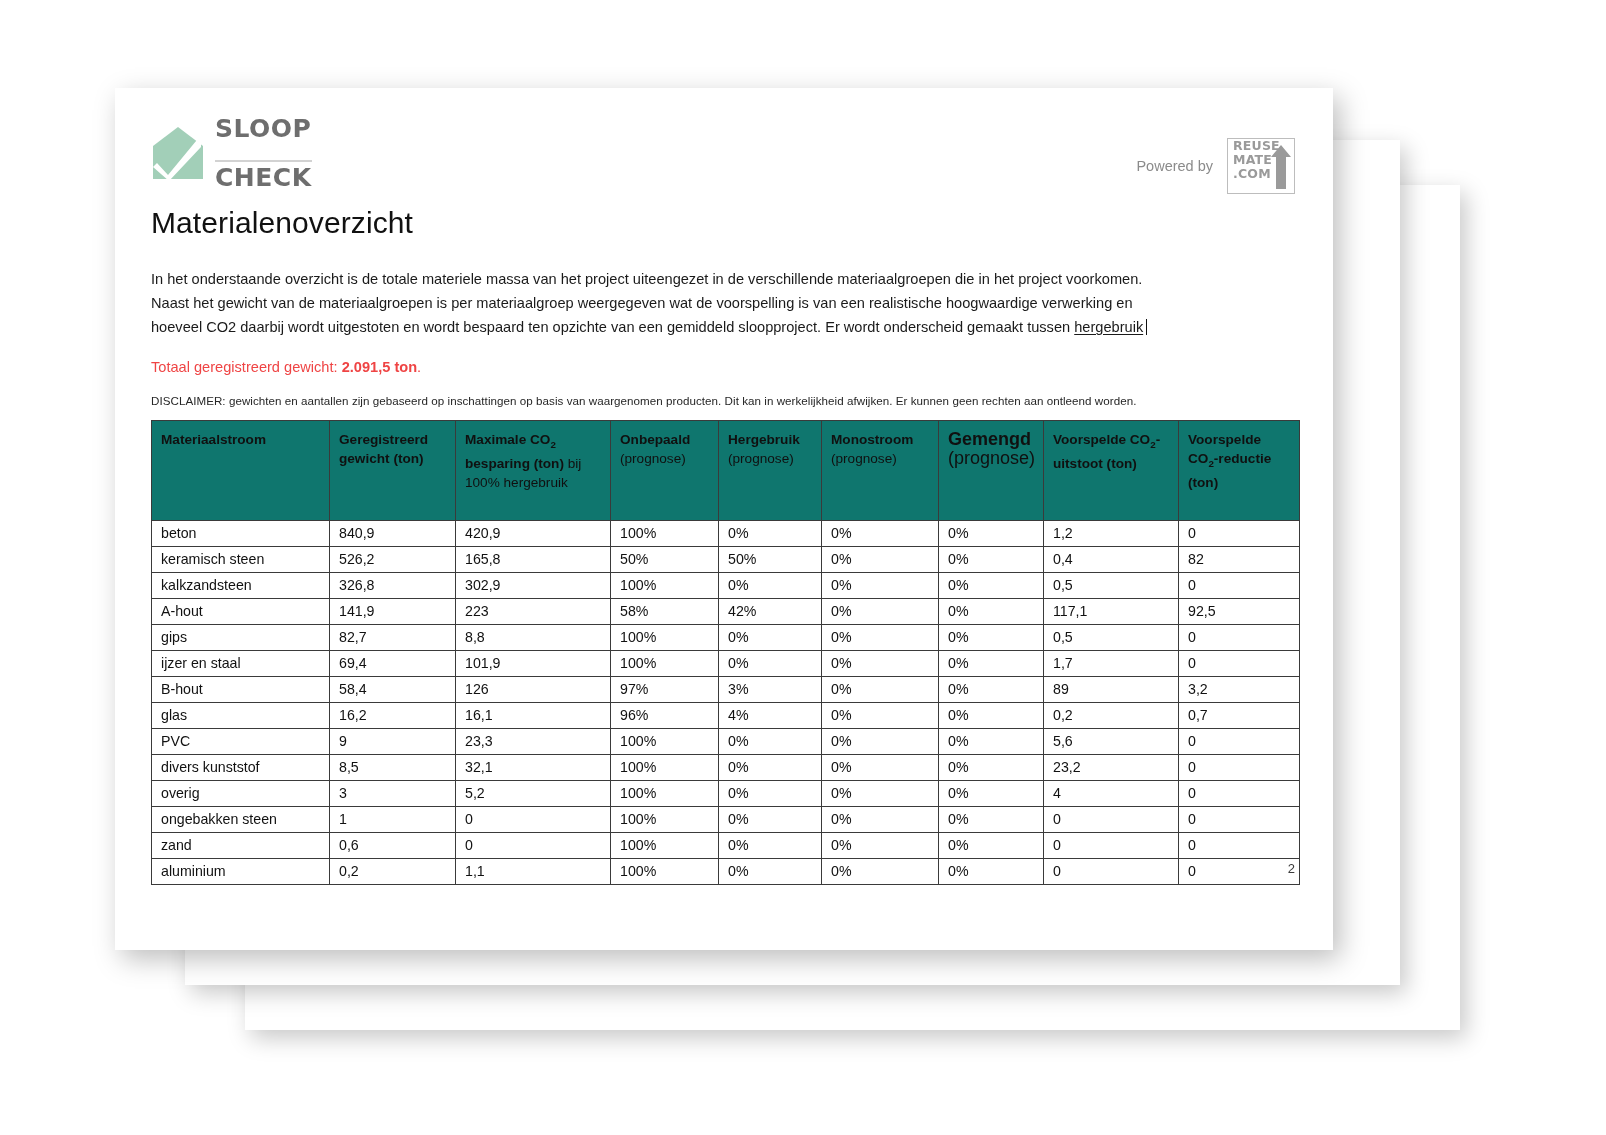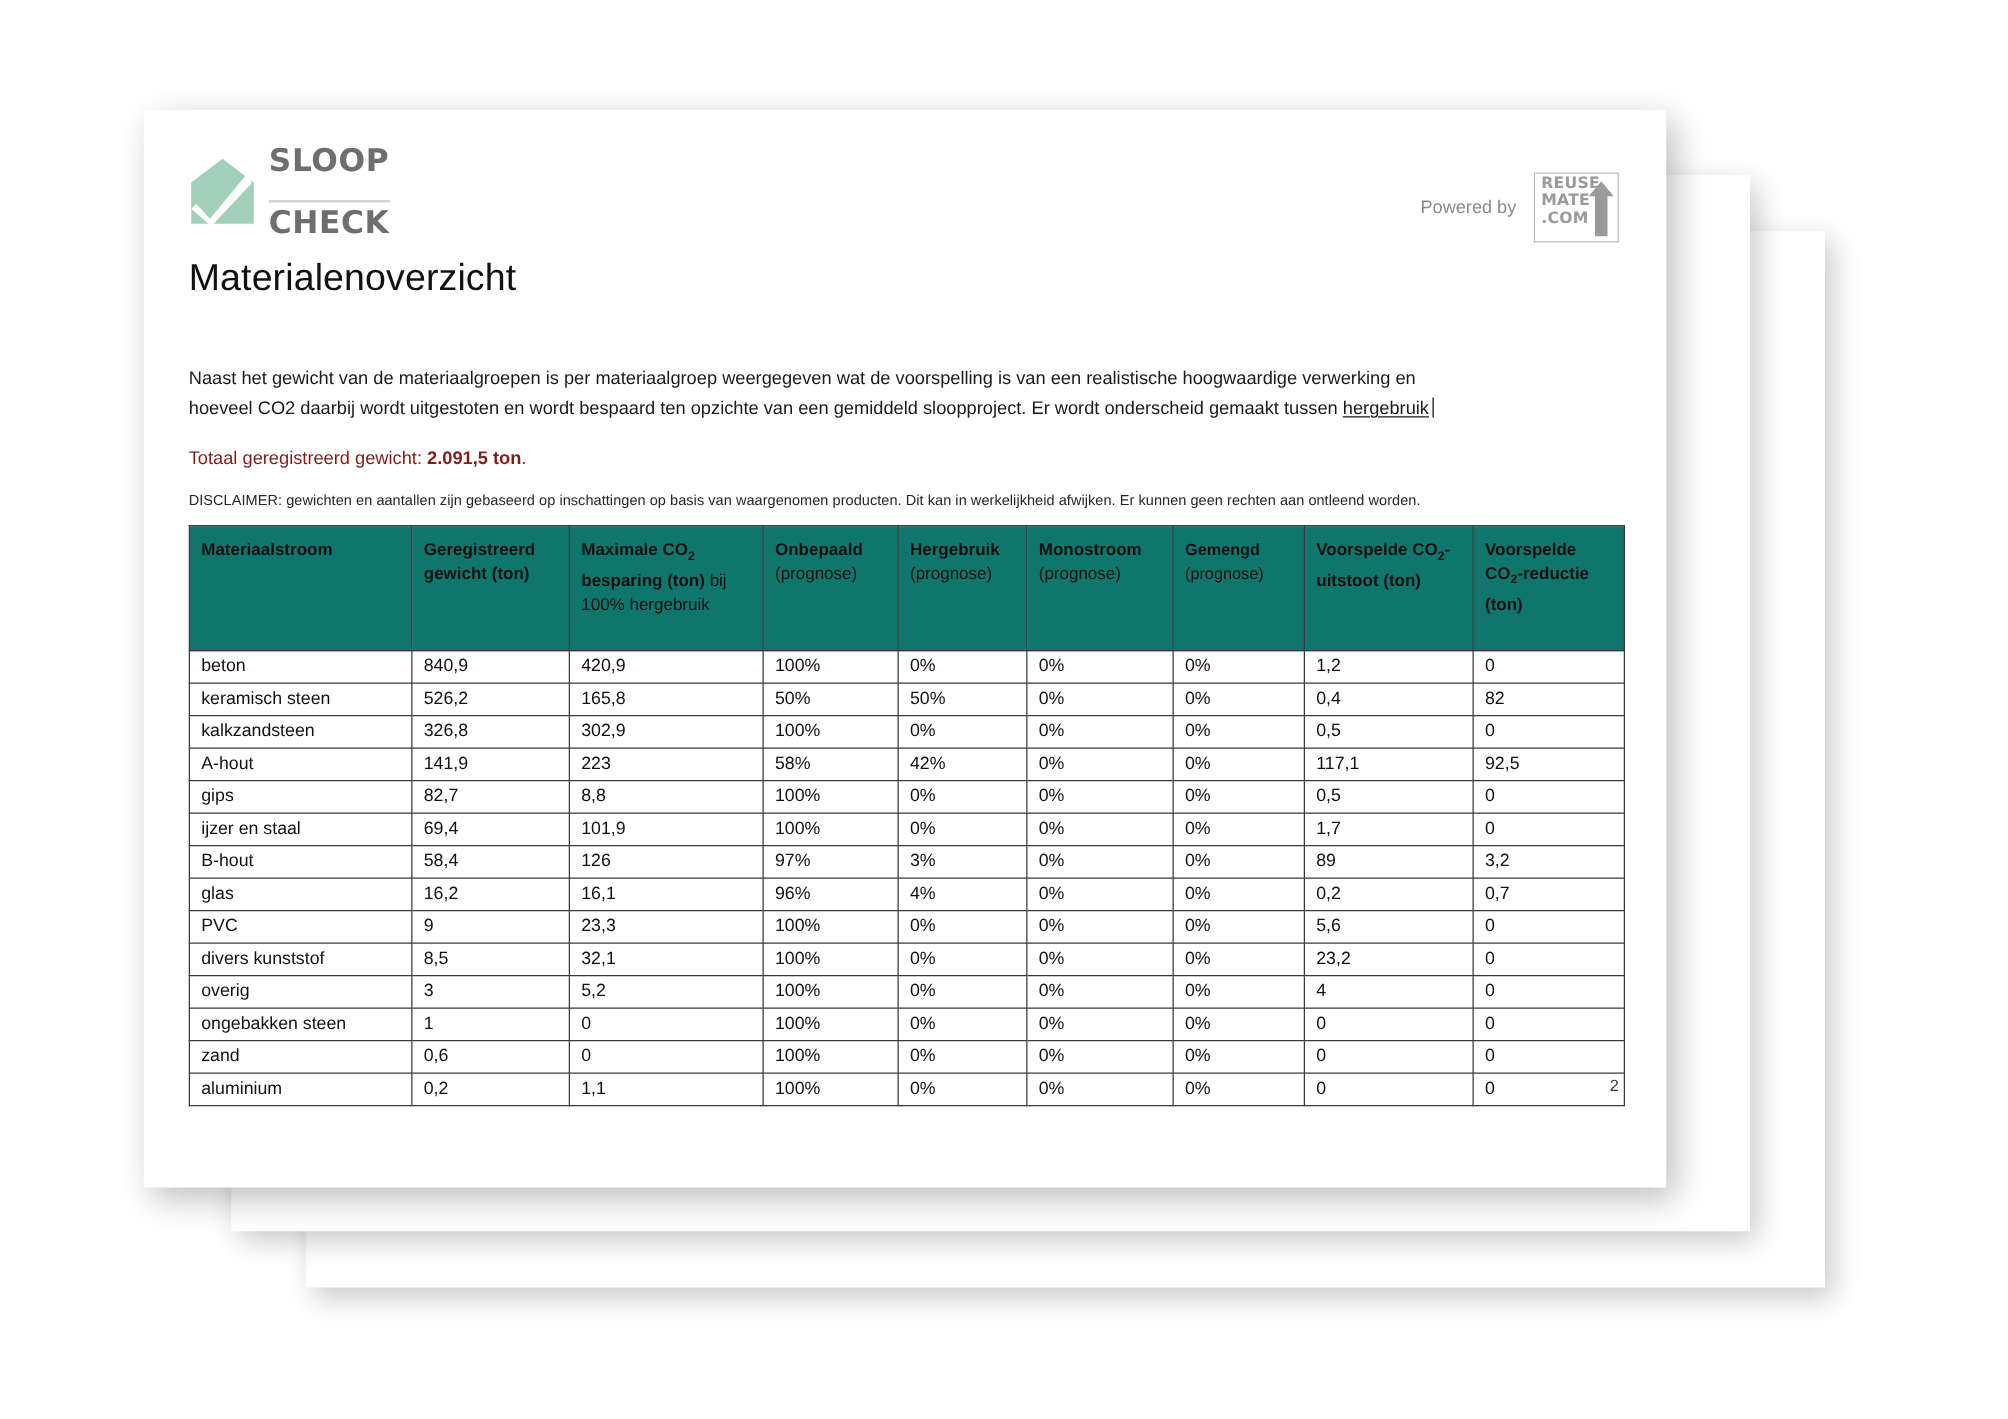--- a/index.html
+++ b/index.html
@@ -139,21 +139,21 @@
     width: 1px;
     height: 16px;
     background: #111;
     vertical-align: -3px;
     margin-left: 3px;
   }
 
   .total-line {
     margin: 20px 0 0 2px;
     font-size: 14.6px;
-    color: #7f1d1d;
+    color: #ef4444;
   }
   .total-line b { font-weight: bold; }
 
   .disclaimer {
     margin: 19px 0 0 2px;
     font-size: 11.6px;
     color: #262626;
     letter-spacing: 0.05px;
   }
 
@@ -175,21 +175,21 @@
     height: 100px;
     font-size: 13.6px;
     line-height: 19px;
     font-weight: bold;
     color: #101010;
   }
   table.matrix thead th .sub {
     font-weight: 400;
   }
   table.matrix thead th.small {
-    font-size: 13px;
+    font-size: 18px;
   }
   table.matrix tbody td {
     padding: 3px 9px 4px 9px;
     font-size: 14.2px;
     line-height: 18px;
     color: #111111;
     height: 21px;
     white-space: nowrap;
     overflow: hidden;
   }
@@ -249,21 +249,21 @@
             <svg class="rm-arrow" viewBox="0 0 22 48">
               <path d="M11 2 L21 14 L16 14 L16 46 L6 46 L6 14 L1 14 Z" fill="#9a9a9a"></path>
             </svg>
           </div>
         </div>
       </div>
 
       <h1 class="doc-title">Materialenoverzicht</h1>
 
       <div class="intro">
-        <br>
+        <span>In het onderstaande overzicht is de totale materiele massa van het project uiteengezet in de verschillende materiaalgroepen die in het project voorkomen.</span><br>
         <span>Naast het gewicht van de materiaalgroepen is per materiaalgroep weergegeven wat de voorspelling is van een realistische hoogwaardige verwerking en</span><br>
         <span>hoeveel CO2 daarbij wordt uitgestoten en wordt bespaard ten opzichte van een gemiddeld sloopproject. Er wordt onderscheid gemaakt tussen </span><u>hergebruik</u><span class="caret"></span>
       </div>
 
       <div class="total-line">
         <span>Totaal geregistreerd gewicht: </span><b>2.091,5 ton</b><span>.</span>
       </div>
 
       <div class="disclaimer">DISCLAIMER: gewichten en aantallen zijn gebaseerd op inschattingen op basis van waargenomen producten. Dit kan in werkelijkheid afwijken. Er kunnen geen rechten aan ontleend worden.</div>
 

